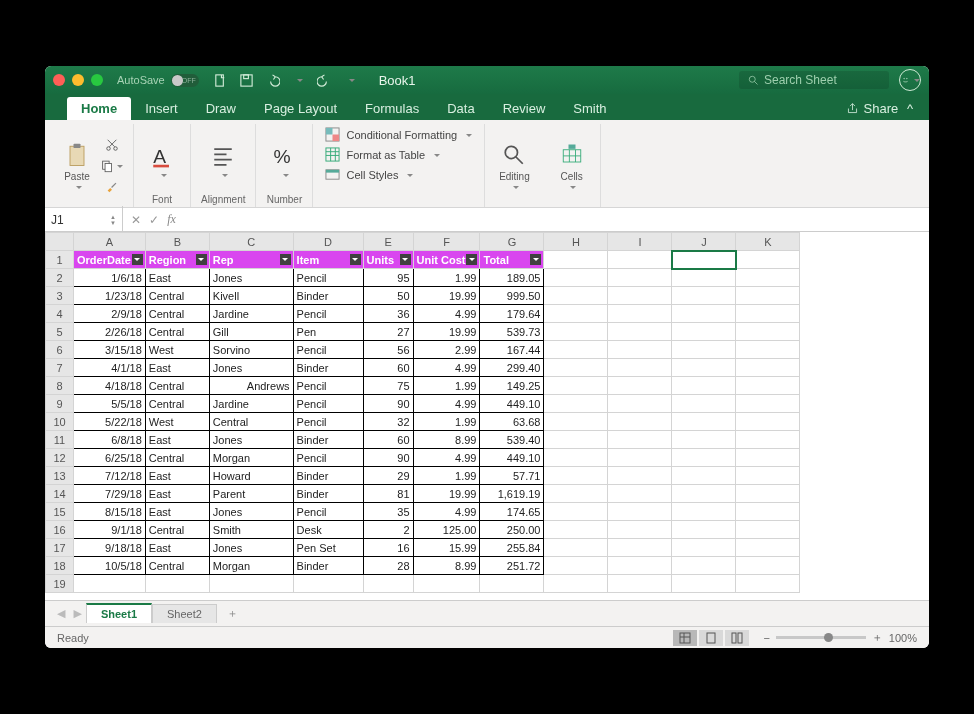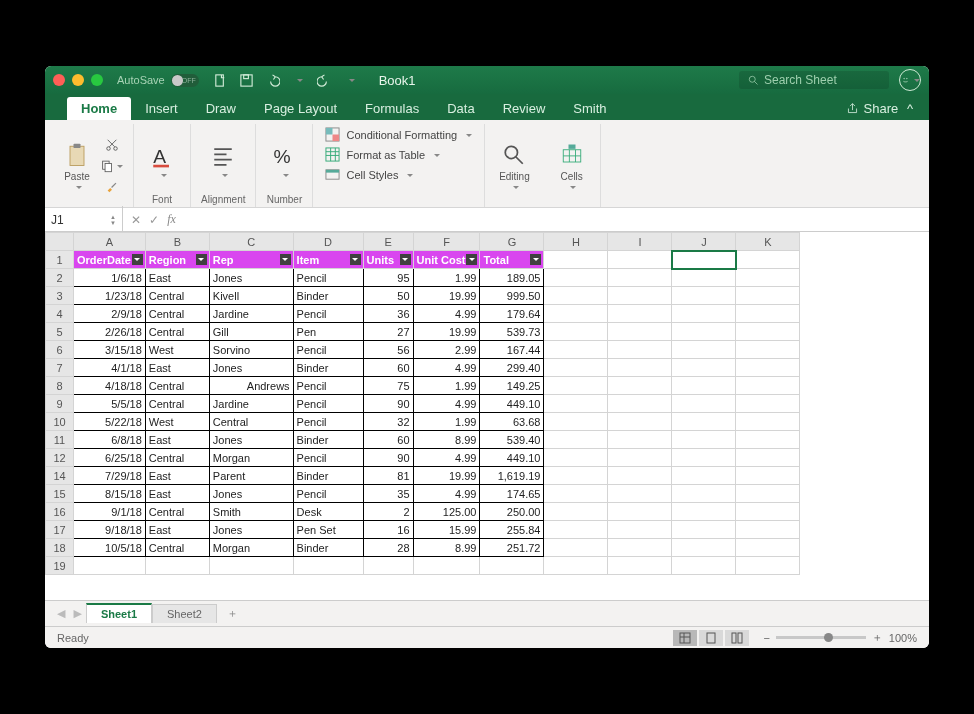--- a/index.html
+++ b/index.html
@@ -453,20 +453,34 @@
             <td style="border-color: rgb(0, 0, 0);">Pencil</td>
             <td class="num" style="border-color: rgb(0, 0, 0);">90</td>
             <td class="num" style="border-color: rgb(0, 0, 0);">4.99</td>
             <td class="num" style="border-color: rgb(0, 0, 0);">449.10</td>
             <td></td>
             <td></td>
             <td></td>
             <td></td>
           </tr>
           <tr>
+            <td class="rh">13</td>
+            <td class="num" style="border-color: rgb(0, 0, 0);">7/12/18</td>
+            <td style="border-color: rgb(0, 0, 0);">East</td>
+            <td style="border-color: rgb(0, 0, 0);">Howard</td>
+            <td style="border-color: rgb(0, 0, 0);">Binder</td>
+            <td class="num" style="border-color: rgb(0, 0, 0);">29</td>
+            <td class="num" style="border-color: rgb(0, 0, 0);">1.99</td>
+            <td class="num" style="border-color: rgb(0, 0, 0);">57.71</td>
+            <td></td>
+            <td></td>
+            <td></td>
+            <td></td>
+          </tr>
+          <tr>
             <td class="rh">14</td>
             <td class="num" style="border-color: rgb(0, 0, 0);">7/29/18</td>
             <td style="border-color: rgb(0, 0, 0);">East</td>
             <td style="border-color: rgb(0, 0, 0);">Parent</td>
             <td style="border-color: rgb(0, 0, 0);">Binder</td>
             <td class="num" style="border-color: rgb(0, 0, 0);">81</td>
             <td class="num" style="border-color: rgb(0, 0, 0);">19.99</td>
             <td class="num" style="border-color: rgb(0, 0, 0);">1,619.19</td>
             <td></td>
             <td></td>

